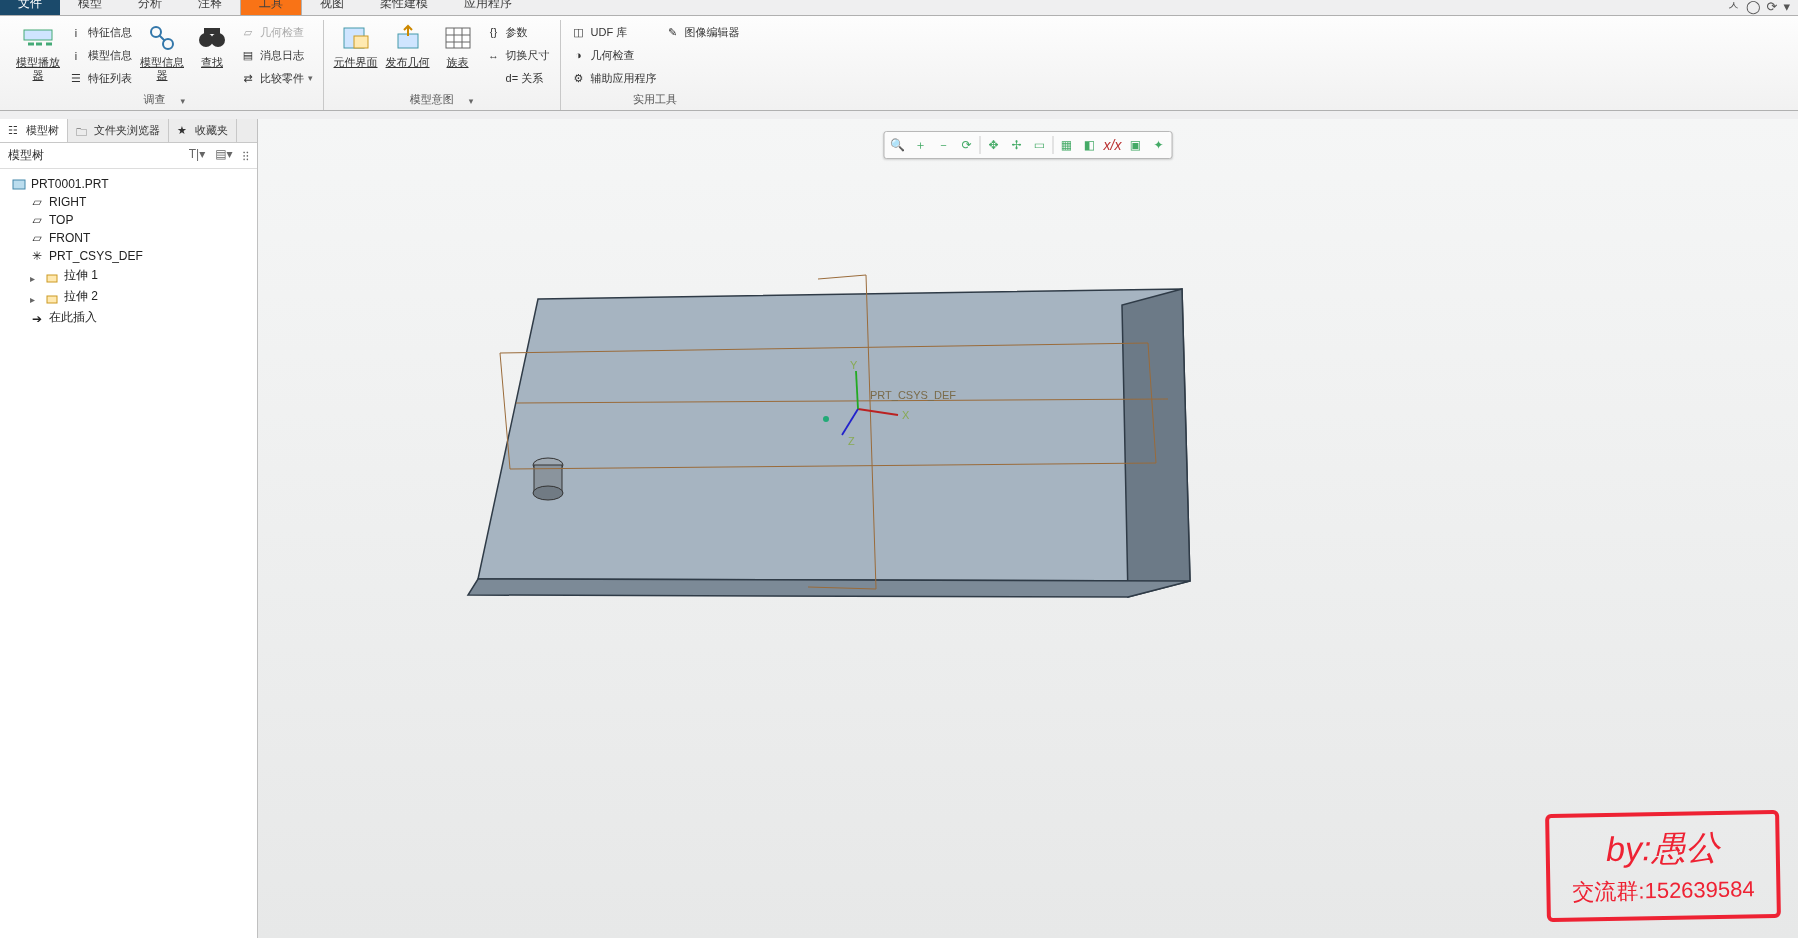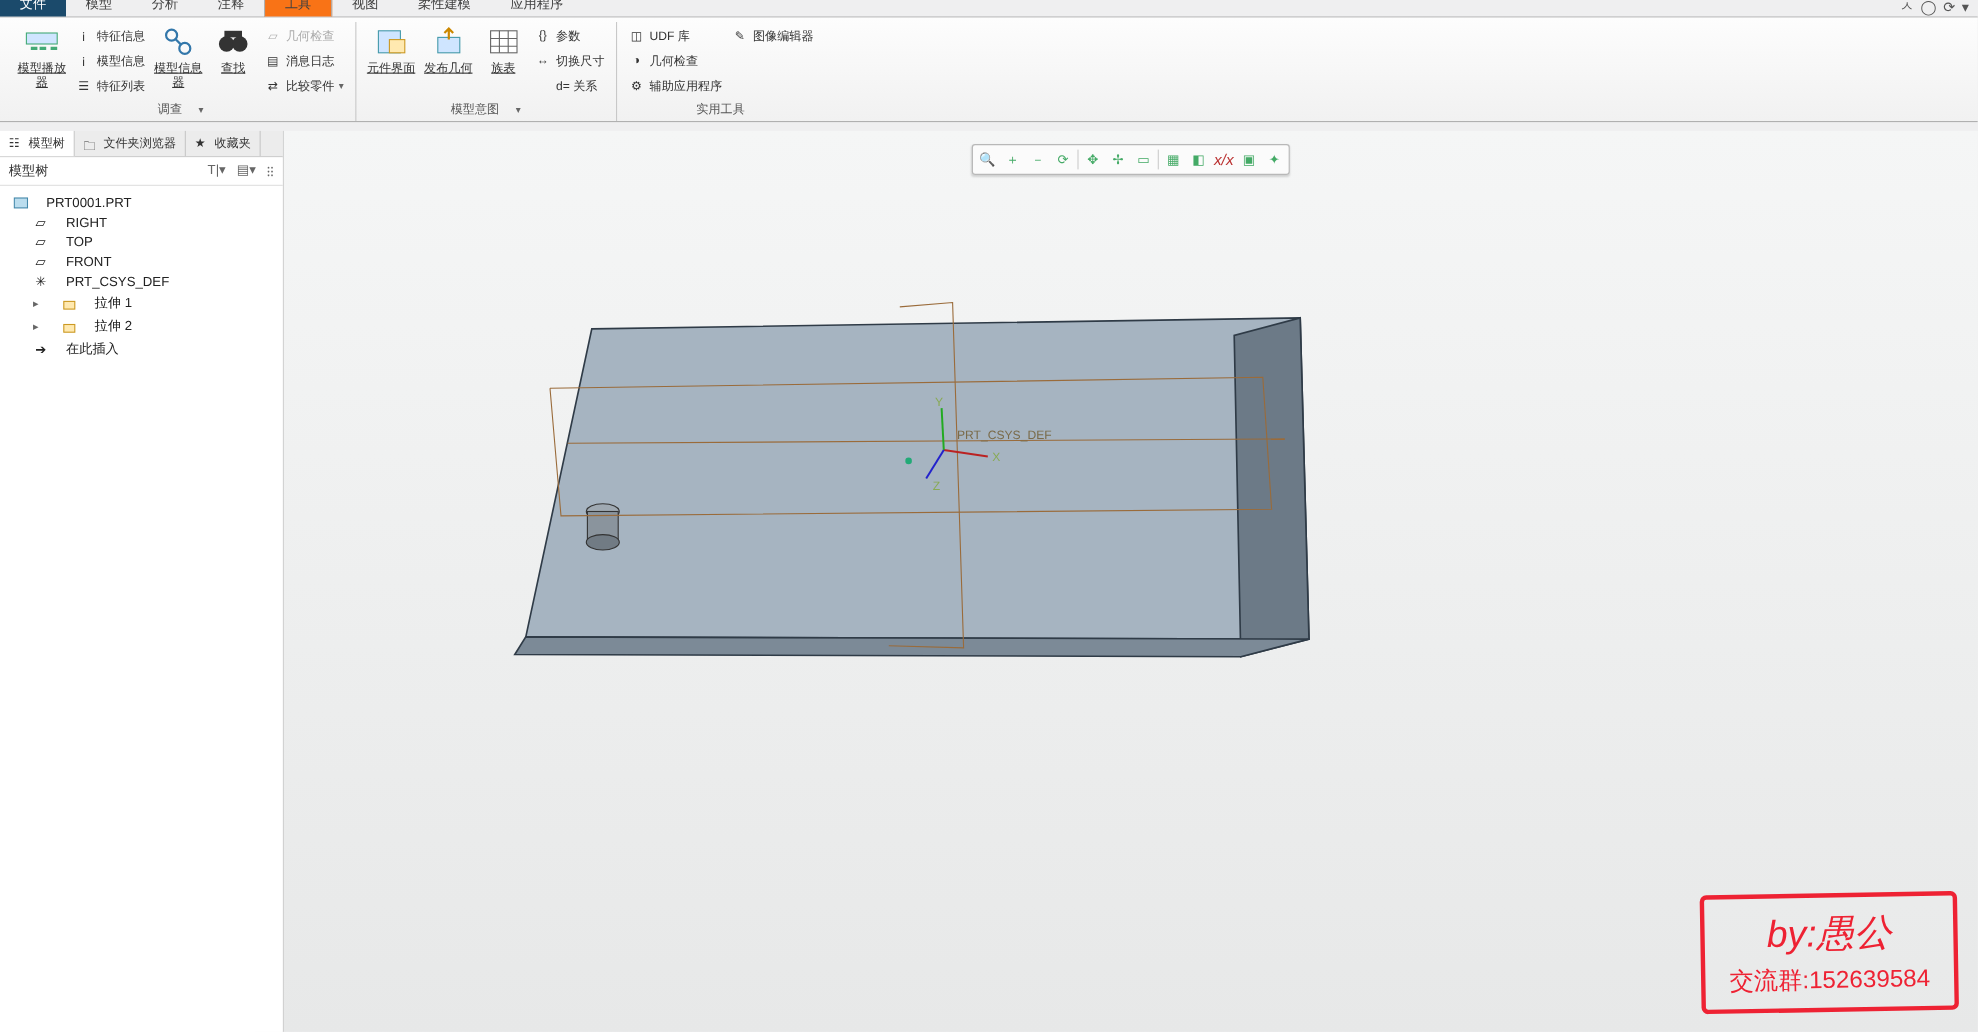--- a/index.html
+++ b/index.html
@@ -35,21 +35,21 @@
 .left-panel { width:258px; background:#fafafa; border-right:1px solid #c0c0c0; display:flex; flex-direction:column; }
 .lp-tabs { display:flex; border-bottom:1px solid #c8c8c8; background:#ececec; }
 .lp-tab { display:flex; align-items:center; gap:4px; padding:4px 8px; font-size:11px; cursor:pointer; border-right:1px solid #c8c8c8; }
 .lp-tab.active { background:#fff; }
 .lp-tab .ico{width:14px;height:14px;}
 .lp-header { display:flex; align-items:center; justify-content:space-between; padding:4px 8px; border-bottom:1px solid #ddd; background:#fff;}
 .lp-header .ttl { font-weight:500; font-size:12px; }
 .lp-header .tools { display:flex; gap:10px; color:#666; }
 .lp-header .tools span{cursor:pointer; font-size:12px;}
 .tree { padding:6px 4px; background:#fff; flex:1; overflow:auto; }
-.tree-row { display:flex; align-items:center; gap:16px; padding:2px 4px 2px 8px; font-size:12px; color:#222; cursor:pointer; }
+.tree-row { display:flex; align-items:flex-end; gap:5px; padding:2px 4px 2px 8px; font-size:12px; color:#222; cursor:pointer; }
 .tree-row.child { padding-left:26px; }
 .tree-row .exp { width:10px; color:#666; font-size:10px; }
 .tree-row .ti { width:14px; height:14px; display:inline-flex; align-items:center; justify-content:center; }
 
 
 .canvas { flex:1; position:relative; background:linear-gradient(#f5f6f6,#e7e8e8); overflow:hidden; }
 
 
 .view-toolbar { position:absolute; top:12px; left:50%; transform:translateX(-50%); display:flex; background:#fbfbfb; border:1px solid #b8b8b8; border-radius:3px; padding:2px; gap:1px; box-shadow:0 1px 2px rgba(0,0,0,.15);}
 .vt-btn { width:22px; height:22px; display:flex; align-items:center; justify-content:center; cursor:pointer; border-radius:2px; color:#4a6; }

